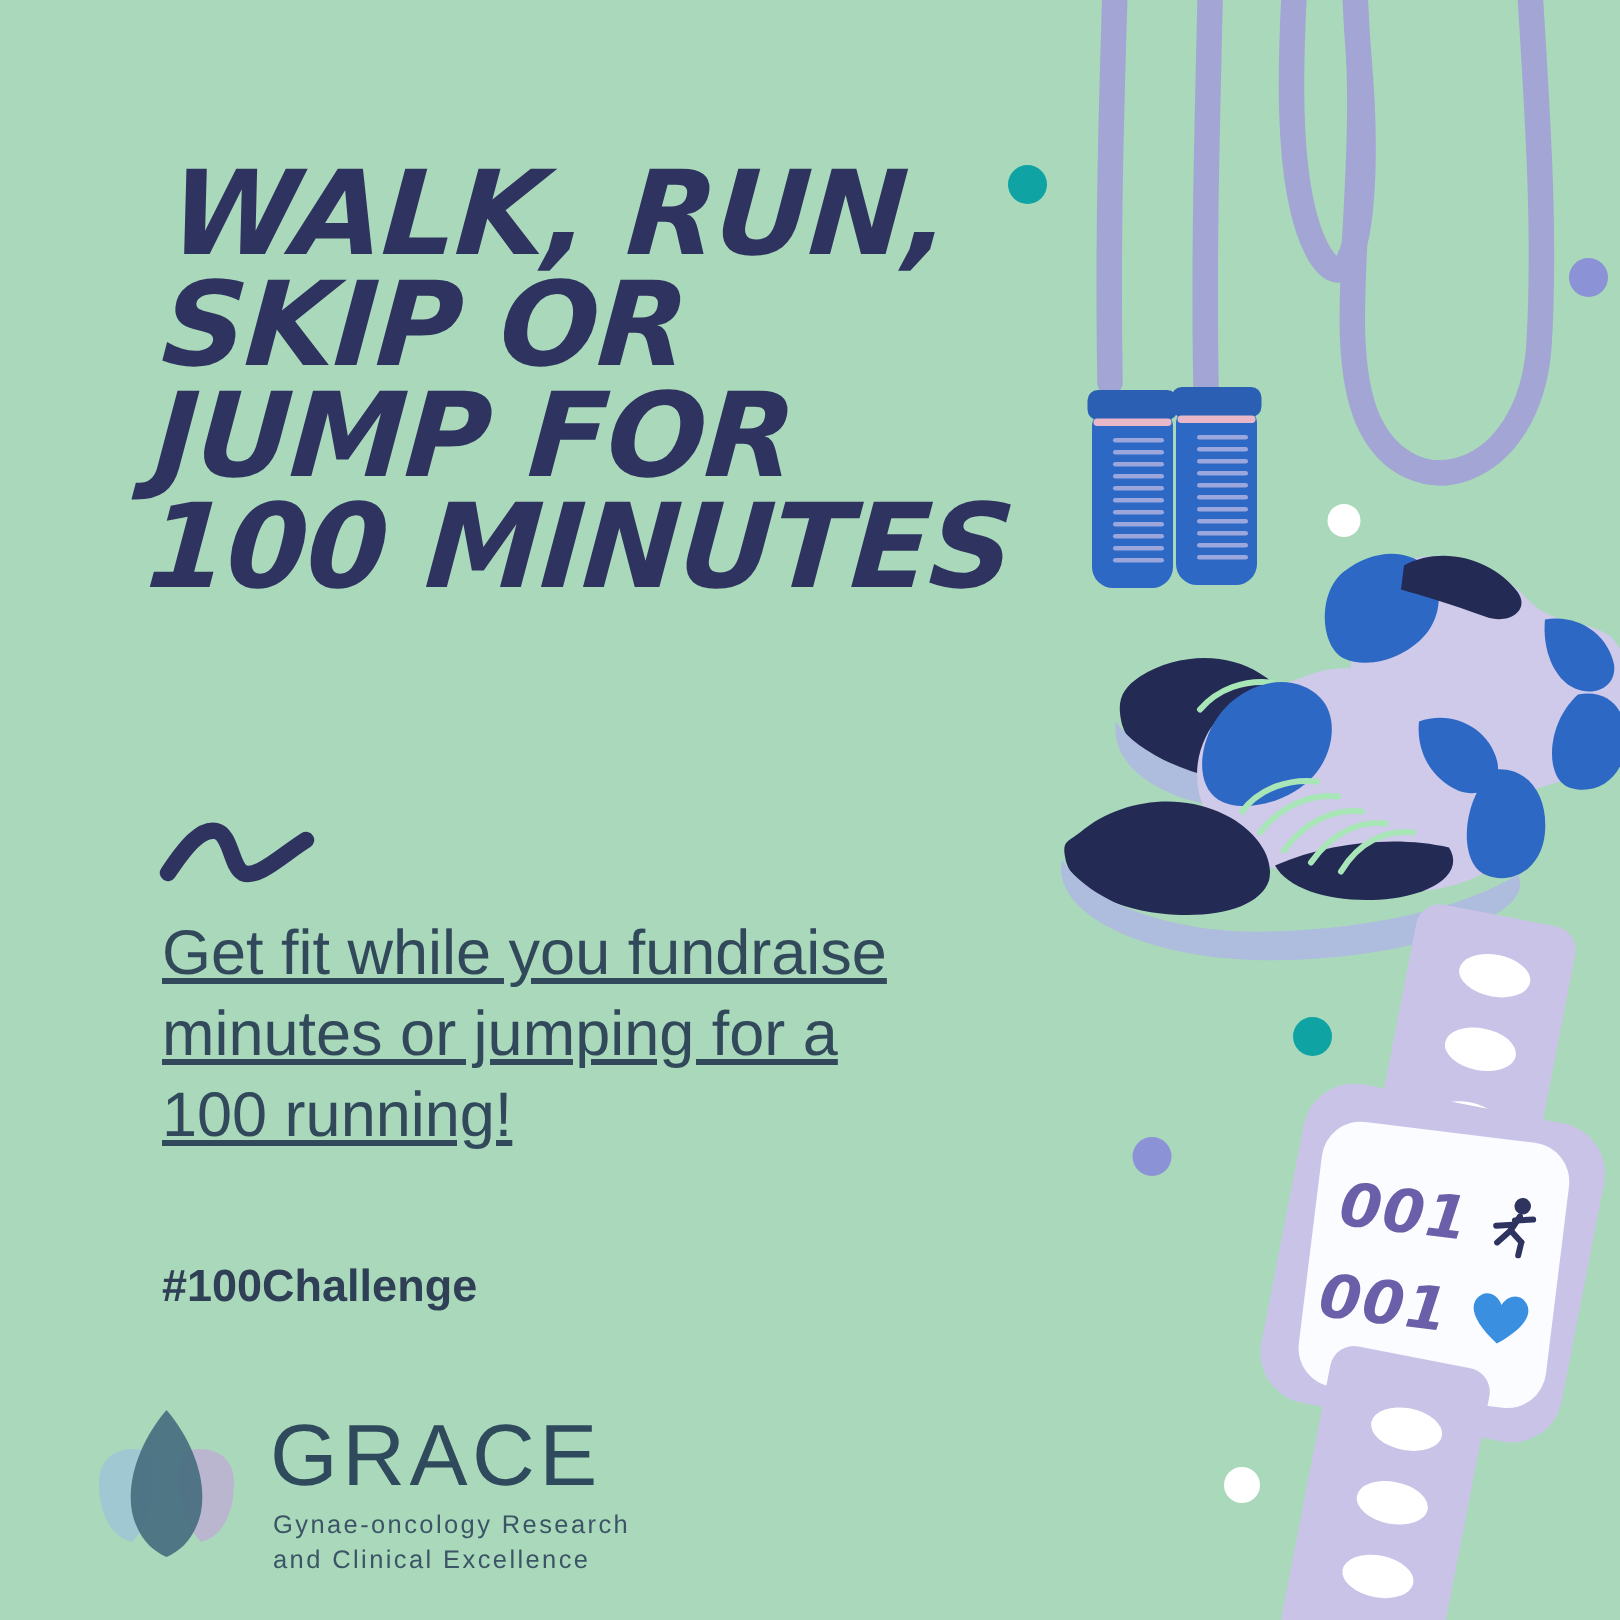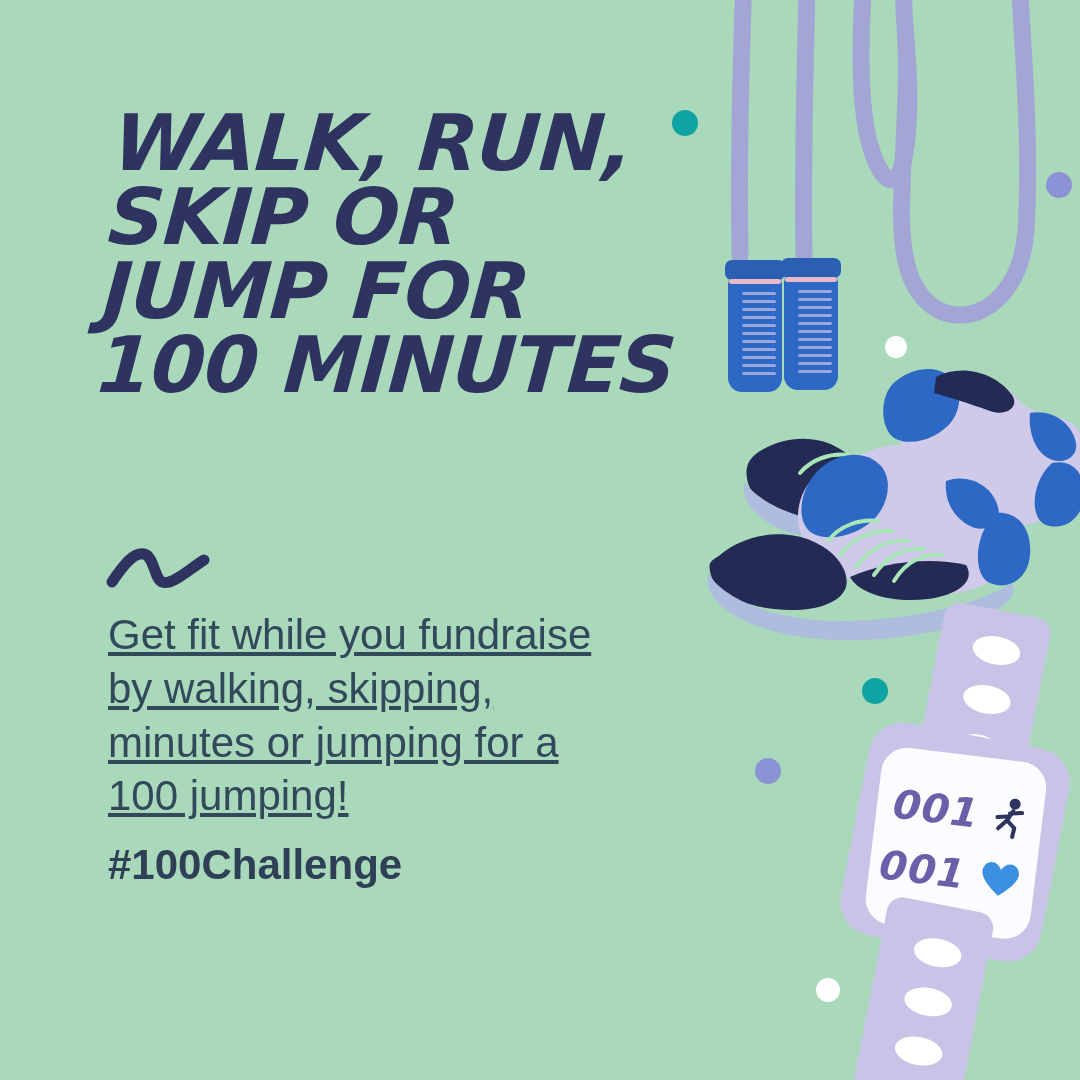--- a/index.html
+++ b/index.html
@@ -188,21 +188,21 @@
     line-height: 1.28;
   }
   .body-copy .ln { display: block; text-decoration: underline; }
   .hashtag {
     position: absolute;
     left: 108px;
     top: 841px;
     color: #2f3f55;
     font-family: "Liberation Sans", sans-serif;
     font-weight: bold;
-    font-size: 42px;
+    font-size: 30px;
   }
 
   
   .logo {
     position: absolute;
     left: 56px;
     top: 930px;
     width: 400px;
     height: 120px;
   }
@@ -385,20 +385,32 @@
     <span class="ln">jump for</span>
     <span class="ln">100 minutes</span>
   </div>
 
   <svg class="squiggle" viewBox="0 0 110 60">
     <path d="M8 44 C20 26, 30 14, 40 16 C50 18, 50 40, 58 44 C68 48, 84 32, 100 22" fill="none" stroke="#2f3360" stroke-width="11" stroke-linecap="round" stroke-linejoin="round"></path>
   </svg>
 
   <div class="body-copy">
     <span class="ln">Get fit while you fundraise</span>
-    <span class="ln">by walking, skipping,</span>
     <span class="ln">minutes or jumping for a</span>
-    <span class="ln">100 jumping!</span>
+    <span class="ln">100 running!</span>
   </div>
   <div class="hashtag">#100Challenge</div>
 
+  <div class="logo">
+    <svg class="mark" viewBox="0 0 110 115">
+      <path d="M10 58 C10 40, 26 32, 44 38 C50 56, 46 84, 32 98 C16 94, 10 76, 10 58 Z" fill="#9dc4d6" opacity="0.85"></path>
+      <path d="M100 58 C100 40, 84 32, 66 38 C60 56, 64 84, 78 98 C94 94, 100 76, 100 58 Z" fill="#bdafd4" opacity="0.85"></path>
+      <path d="M55 10 C72 30, 82 56, 78 78 C74 96, 64 104, 55 108 C46 104, 36 96, 32 78
+               C28 56, 38 30, 55 10 Z" fill="#4a7182" opacity="0.95"></path>
+    </svg>
+    <div class="wordmark">GRACE</div>
+    <div class="tagline">
+      <span class="ln">Gynae-oncology Research</span>
+      <span class="ln">and Clinical Excellence</span>
+    </div>
+  </div>
 
 </div>
 
 </body></html>

